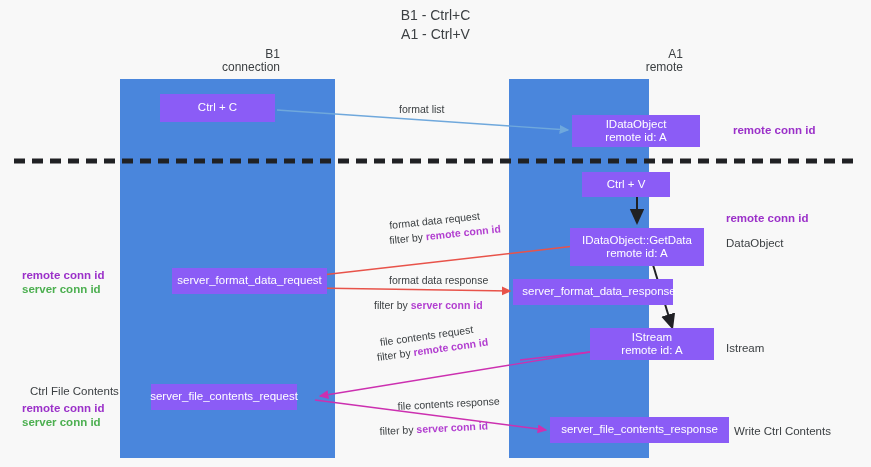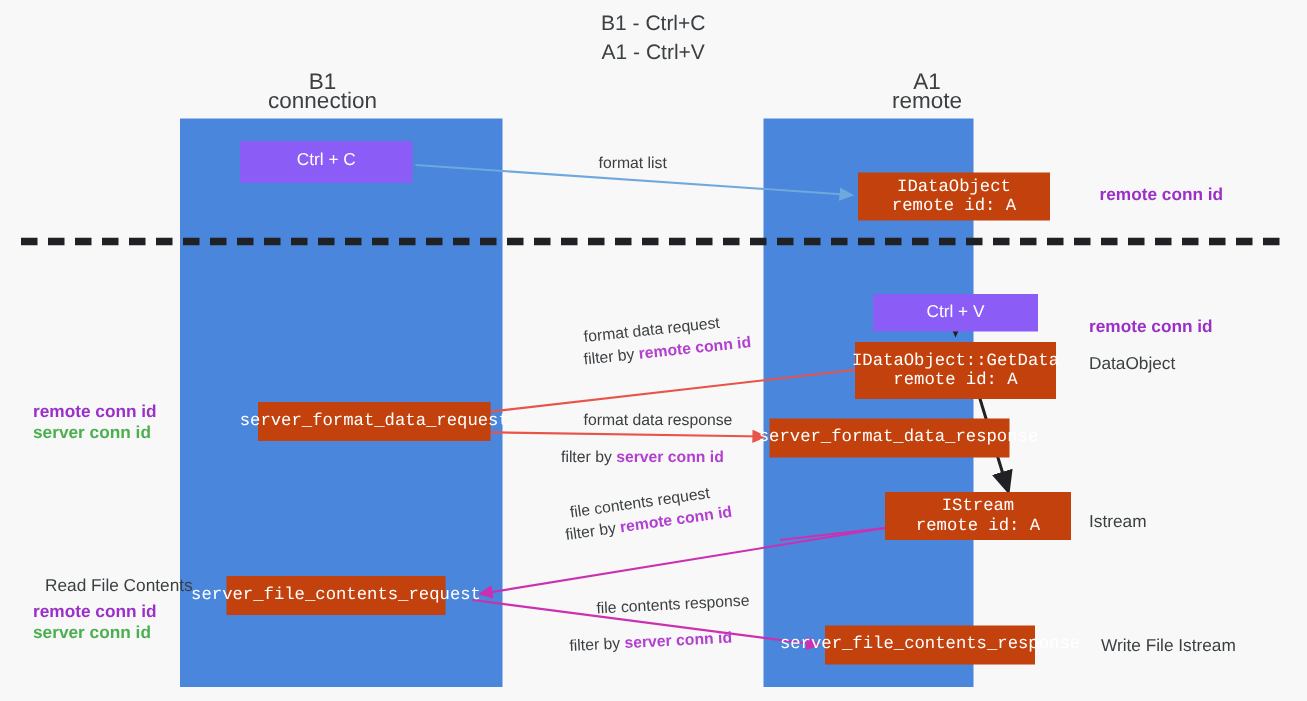--- a/index.html
+++ b/index.html
@@ -31,22 +31,22 @@
     top: 6px;
     width: 871px;
     text-align: center;
     font-size: 14px;
     color: #3c4043;
     line-height: 19px;
     white-space: pre-line;
   }
   .col-header {
     position: absolute;
-    text-align: center;
-    font-size: 15px;
+    text-align: right;
+    font-size: 12px;
     color: #3c4043;
     line-height: 13px;
     white-space: pre-line;
   }
   .lane {
     position: absolute;
     background: #4a86dc;
   }
   .box {
     position: absolute;
@@ -55,21 +55,21 @@
     flex-direction: column;
     align-items: center;
     justify-content: center;
     text-align: center;
     color: #ffffff;
     font-size: 11.5px;
     line-height: 13.5px;
     white-space: pre-line;
   }
   .box.green { background: #8b5cf6; }
-  .box.orange { background: #c2410c; font-family: Liberation Mono, monospace; }
+  .box.orange { background: #8b5cf6; }
   .side-label {
     position: absolute;
     font-size: 11.5px;
     line-height: 14px;
     color: #3c4043;
     white-space: pre-line;
   }
   .side-label.purple { color: #9b30c9; font-weight: bold; }
   .side-label.green   { color: #4caf50; font-weight: bold; }
   .edge-label {
@@ -133,46 +133,46 @@
     <line x1="315" y1="400" x2="546" y2="430" stroke="#cc30b0" stroke-width="1.4" marker-end="url(#ar-mag)"></line>
 
     <line x1="520" y1="360" x2="590" y2="352" stroke="#cc30b0" stroke-width="1.4"></line>
   </svg>
 
   <div class="box green" style="left:160px; top:94px; width:115px; height:28px;">Ctrl + C</div>
 
   <div class="box orange" style="left:572px; top:115px; width:128px; height:32px;">IDataObject
 remote id: A</div>
 
-  <div class="box green" style="left:582px; top:172px; width:110px; height:25px;margin-top:24px;">Ctrl + V</div>
+  <div class="box green" style="left:582px; top:172px; width:88px; height:25px;">Ctrl + V</div>
 
   <div class="box orange" style="left:570px; top:228px; width:134px; height:38px;">IDataObject::GetData
 remote id: A</div>
 
   <div class="box orange" style="left:153px; top:268px; width:155px; height:26px;margin-left:19px;">server_format_data_request</div>
 
   <div class="box orange" style="left:513px; top:279px; width:160px; height:26px;padding-left:12px;">server_format_data_response</div>
 
   <div class="box orange" style="left:590px; top:328px; width:124px; height:32px;">IStream
 remote id: A</div>
 
   <div class="box orange" style="left:151px; top:384px; width:146px; height:26px;">server_file_contents_request</div>
 
-  <div class="box orange" style="left:550px; top:417px; width:140px; height:26px;">server_file_contents_response</div>
+  <div class="box orange" style="left:550px; top:417px; width:179px; height:26px;">server_file_contents_response</div>
 
   <div class="side-label purple" style="left:733px; top:123px;">remote conn id</div>
   <div class="side-label purple" style="left:726px; top:211px;">remote conn id</div>
   <div class="side-label" style="left:726px; top:236px;">DataObject</div>
   <div class="side-label" style="left:726px; top:341px;">Istream</div>
-  <div class="side-label" style="left:734px; top:424px;">Write File Istream</div>
+  <div class="side-label" style="left:734px; top:424px;">Write Ctrl Contents</div>
 
   <div class="side-label purple" style="left:22px; top:268px;">remote conn id</div>
   <div class="side-label green" style="left:22px; top:282px;">server conn id</div>
 
-  <div class="side-label" style="left:30px; top:384px;">Read File Contents</div>
+  <div class="side-label" style="left:30px; top:384px;">Ctrl File Contents</div>
   <div class="side-label purple" style="left:22px; top:401px;">remote conn id</div>
   <div class="side-label green" style="left:22px; top:415px;">server conn id</div>
 
   <div class="edge-label" style="left:399px; top:102px;">format list</div>
 
   <div class="edge-label rot" style="left:390px; top:218px; transform: rotate(-6deg);">
     <span>format data request</span>
   </div>
   <div class="edge-label rot" style="left:390px; top:233px; transform: rotate(-6deg);">
     <span>filter by </span><span class="hl-purple">remote conn id</span>

